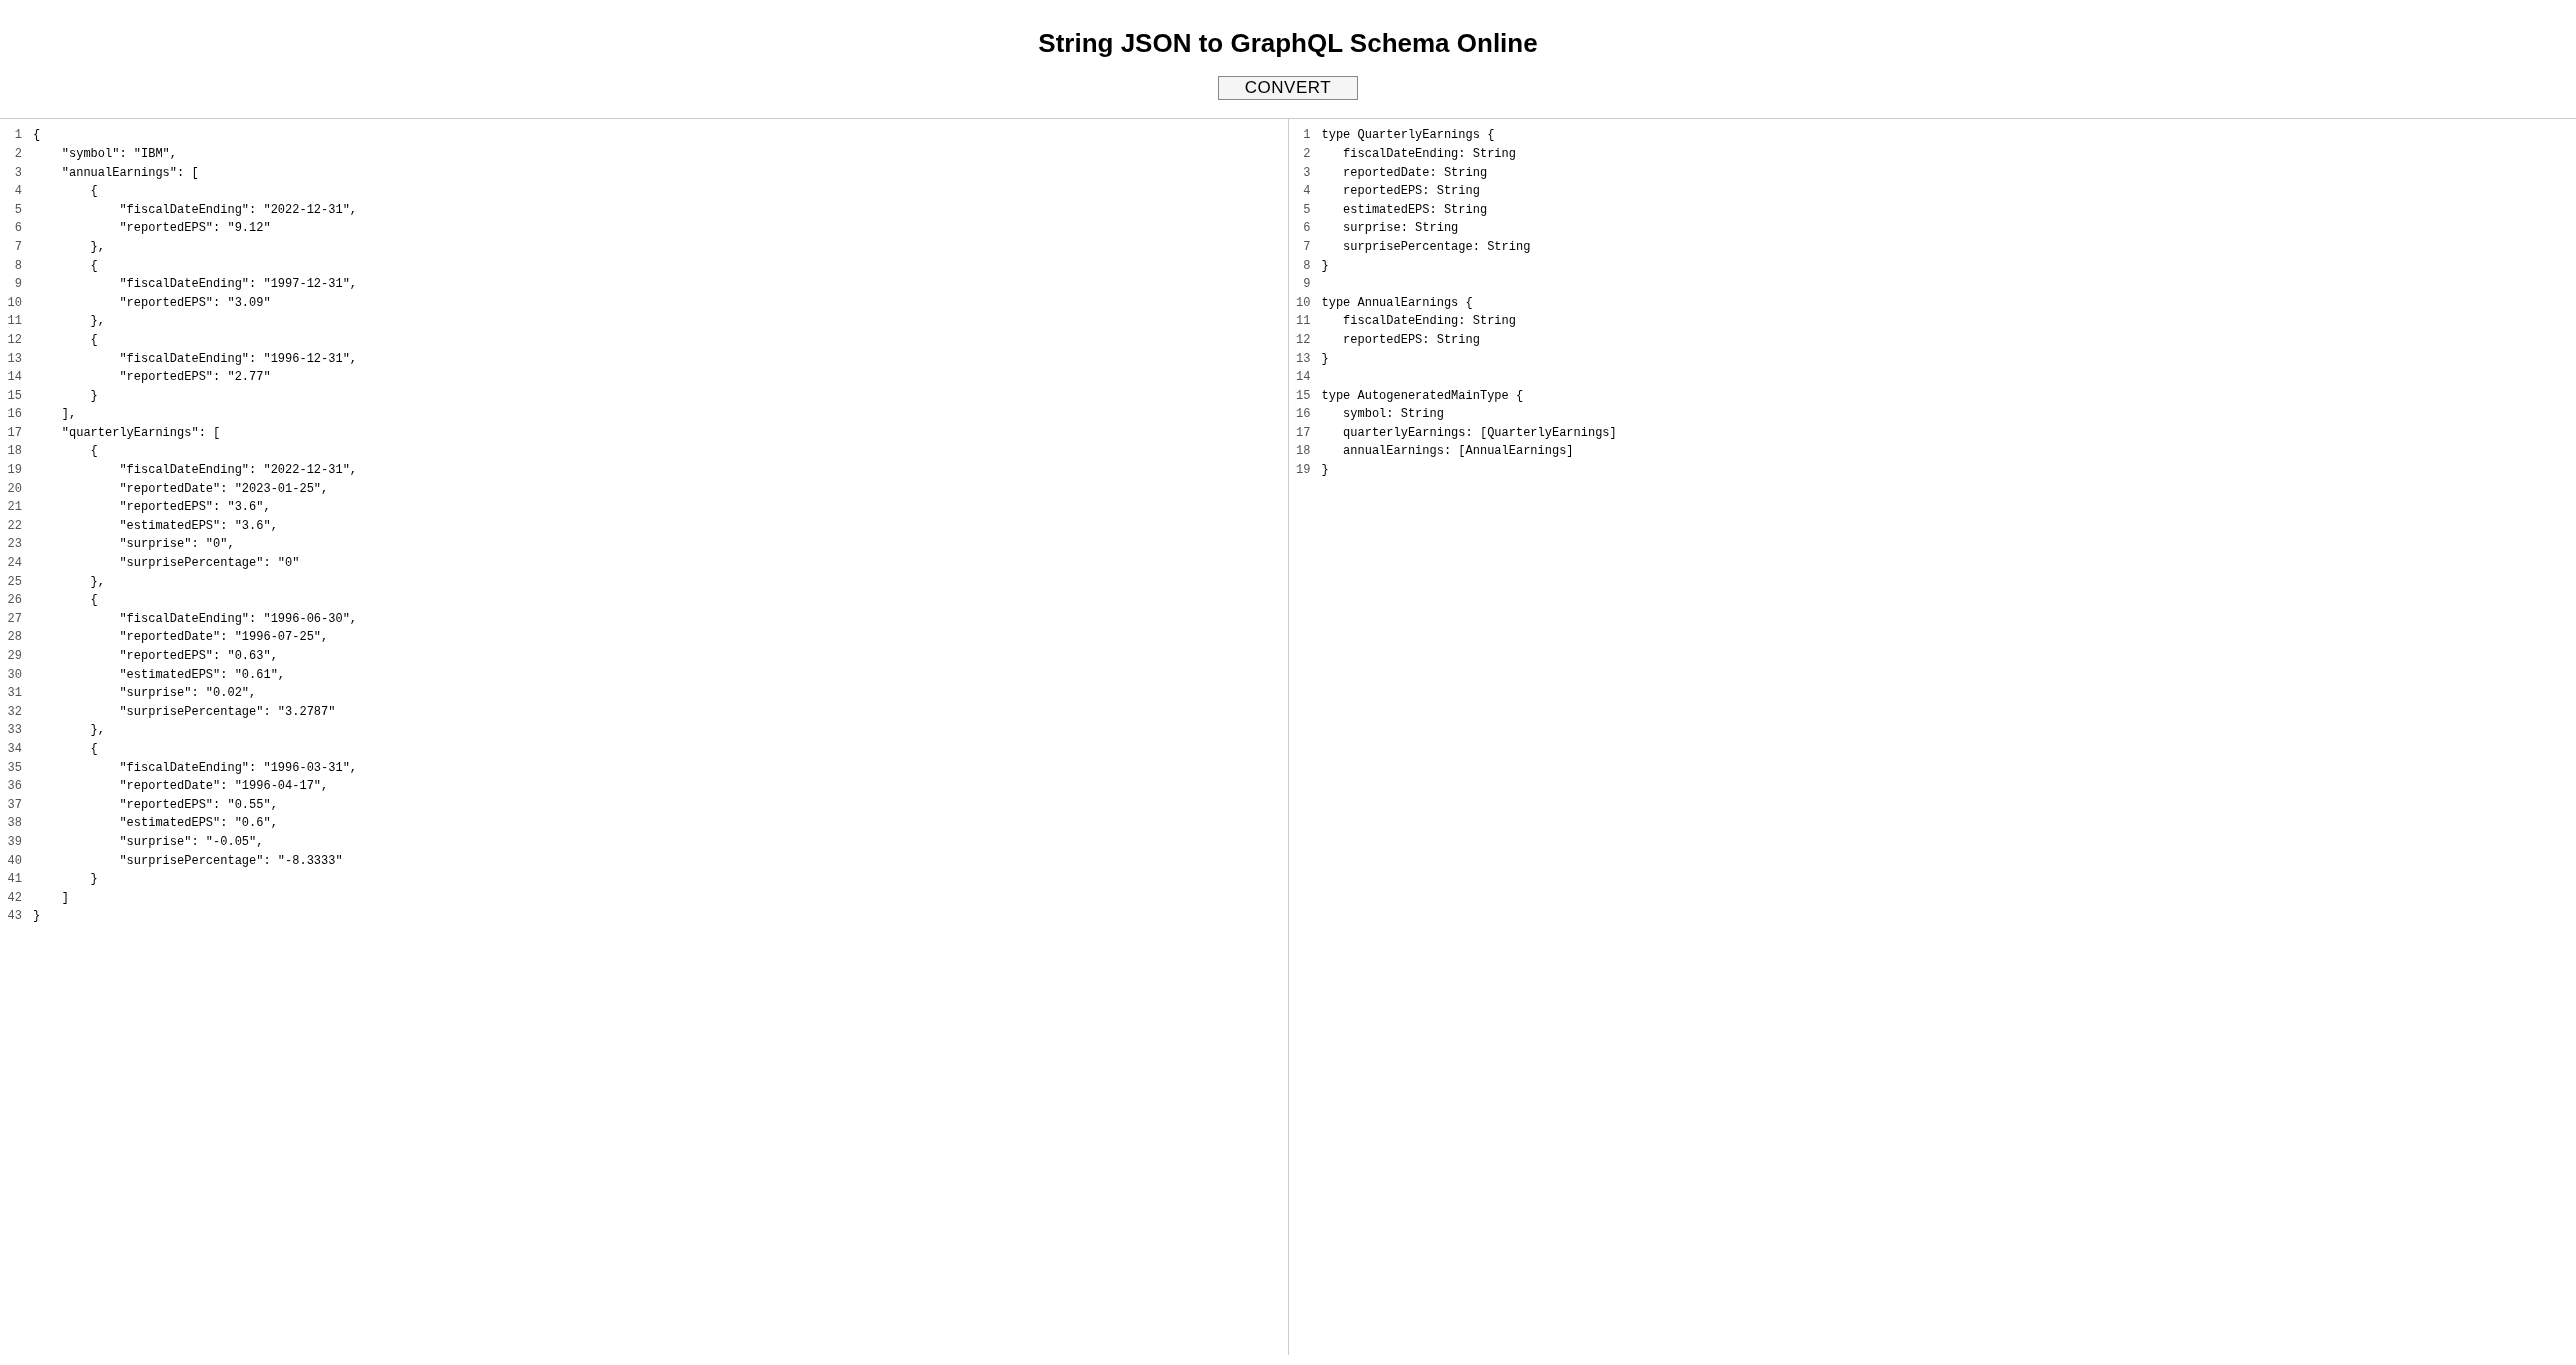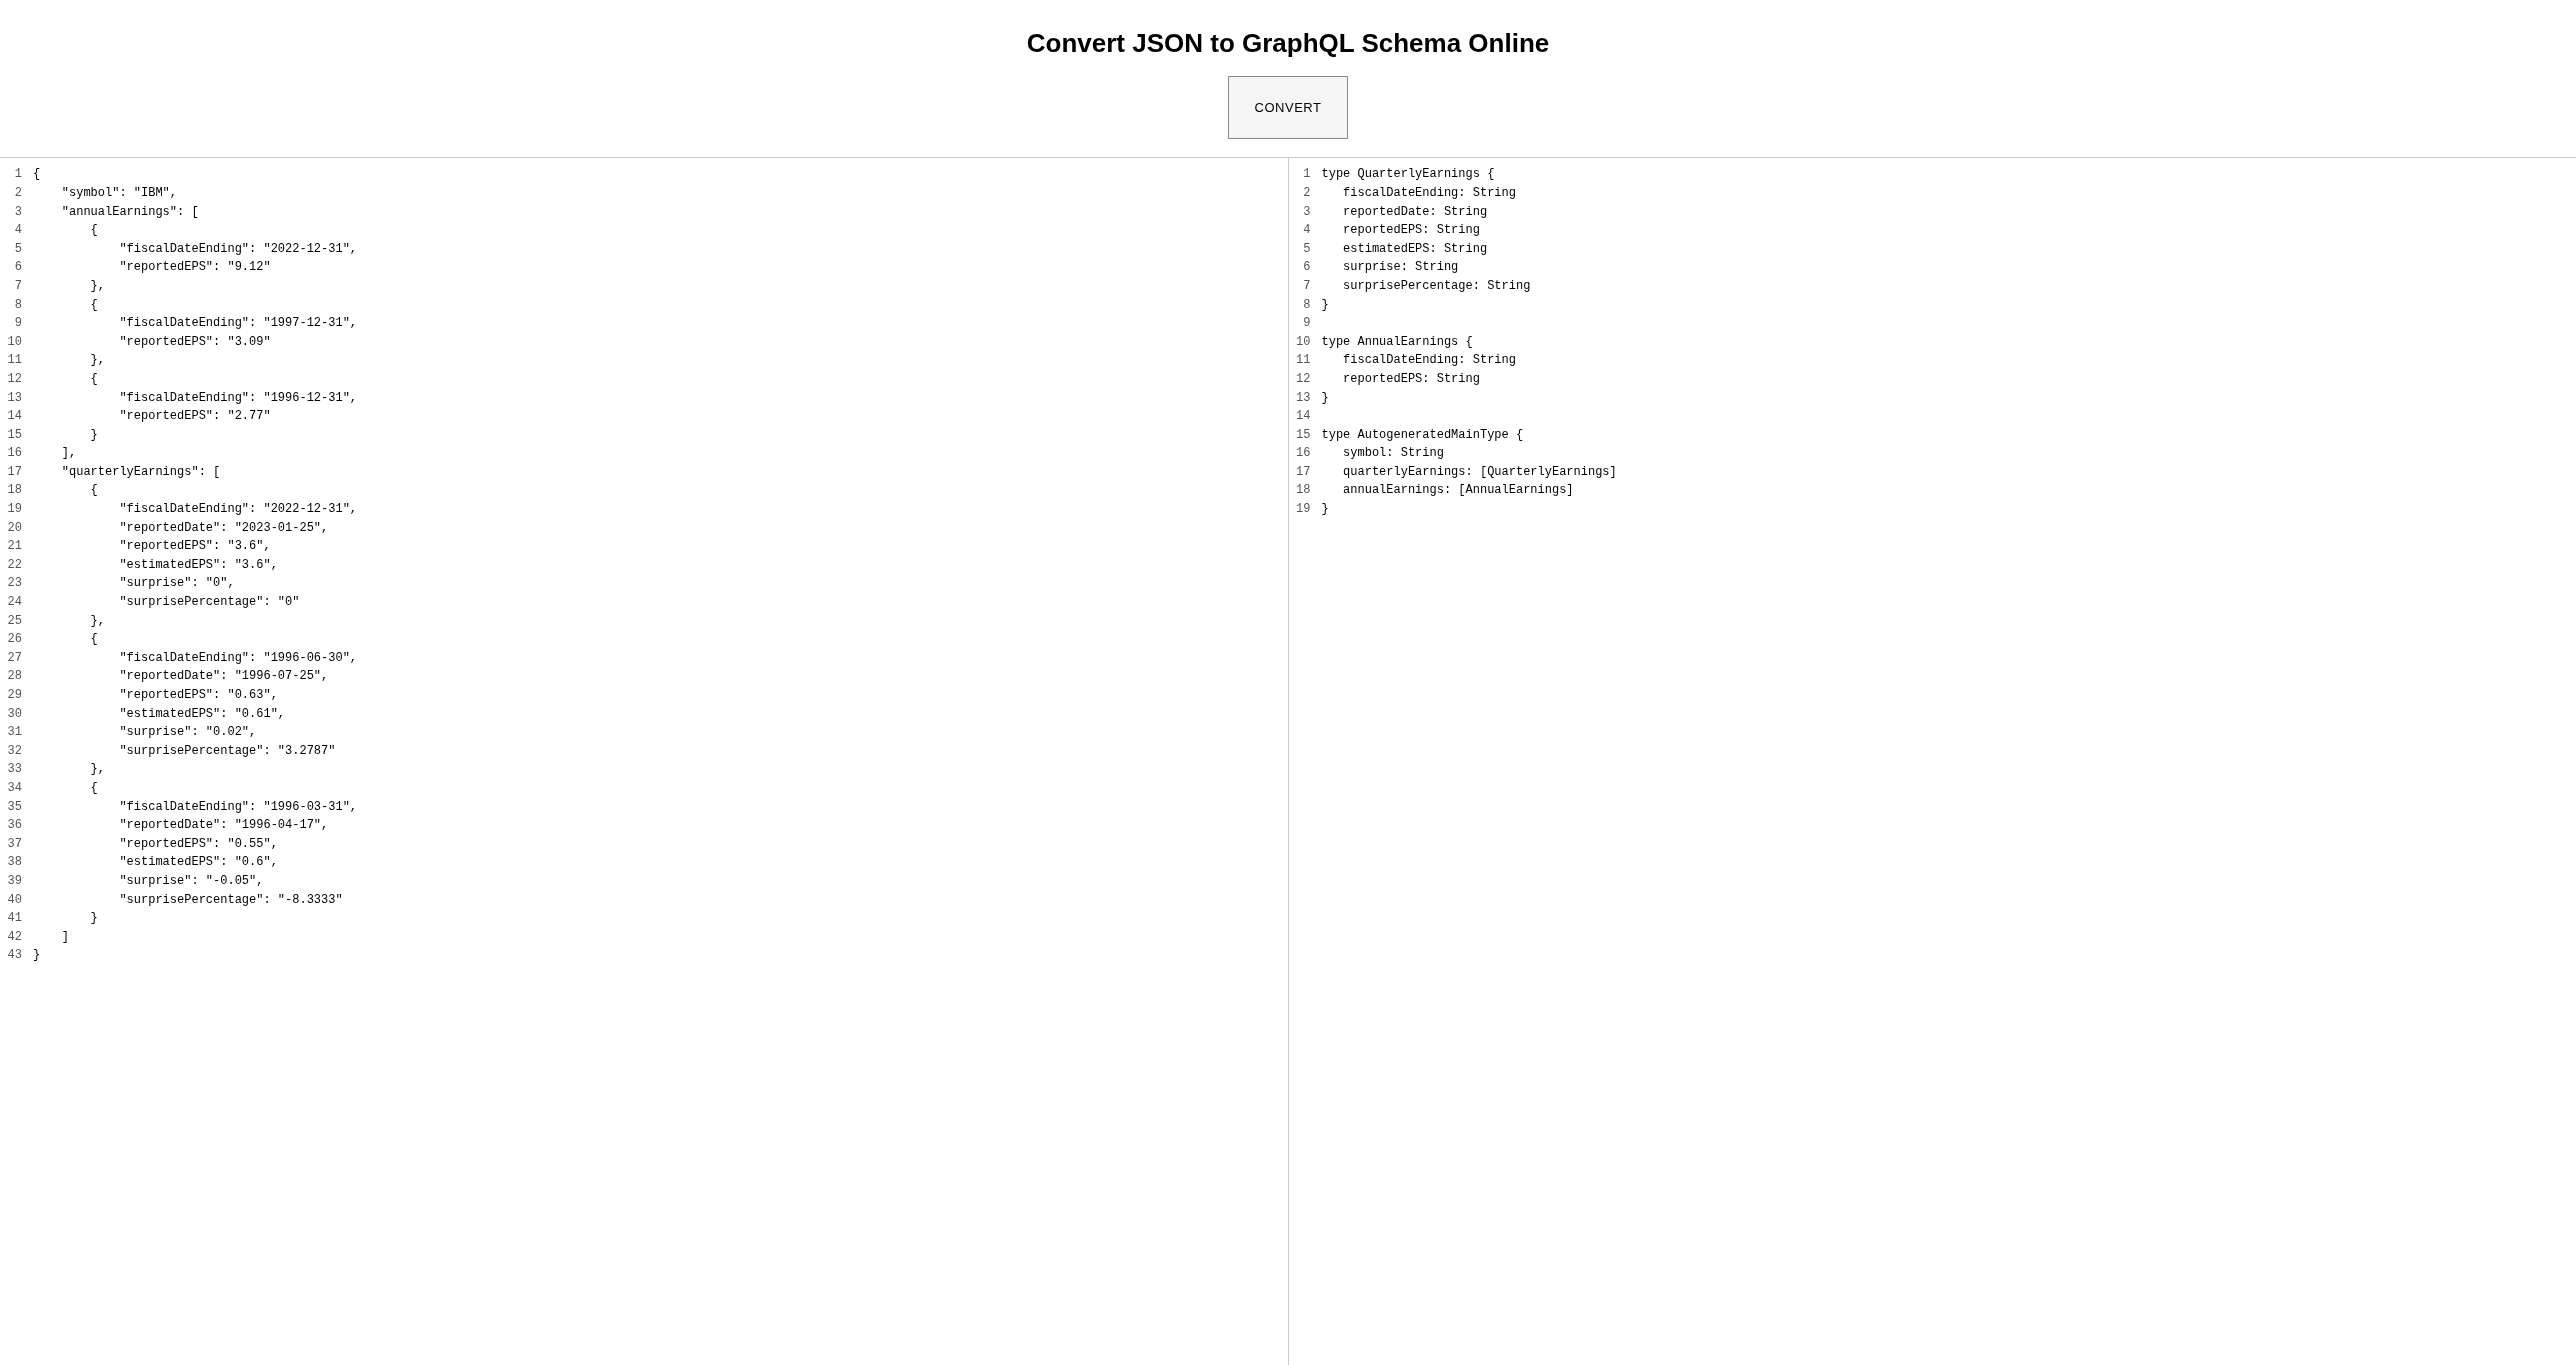--- a/index.html
+++ b/index.html
@@ -21,22 +21,22 @@
 
     .page-title {
       font-size: 26px;
       font-weight: bold;
       margin-bottom: 16.6px;
     }
 
     .convert-button {
       border: 0.9px solid #888;
       background: #f5f5f5;
-      padding: 23px 26px;
-      font-size: 13px;
+      padding: 1px 26px;
+      font-size: 17px;
       font-weight: normal;
       cursor: pointer;
       letter-spacing: 0.5px;
     }
 
     .divider {
       border: none;
       border-top: 0.9px solid #cccccc;
       margin: 0;
     }
@@ -82,21 +82,21 @@
     .line-content {
       flex: 1;
       padding-right: 14.7px;
       color: #000000;
     }
   </style>
 </head>
 <body>
 
 <div class="header">
-  <h1 class="page-title">Convert JSON to GraphQL Schema Online</h1>
+  <h1 class="page-title">String JSON to GraphQL Schema Online</h1>
   <button class="convert-button">CONVERT</button>
 </div>
 
 <hr class="divider">
 
 <div class="editors-container">
   <div class="editor-pane editor-pane-left">
     <div class="code-area" id="left-code"><div class="code-line"><span class="line-number">1</span><span class="line-content">{</span></div><div class="code-line"><span class="line-number">2</span><span class="line-content">    "symbol": "IBM",</span></div><div class="code-line"><span class="line-number">3</span><span class="line-content">    "annualEarnings": [</span></div><div class="code-line"><span class="line-number">4</span><span class="line-content">        {</span></div><div class="code-line"><span class="line-number">5</span><span class="line-content">            "fiscalDateEnding": "2022-12-31",</span></div><div class="code-line"><span class="line-number">6</span><span class="line-content">            "reportedEPS": "9.12"</span></div><div class="code-line"><span class="line-number">7</span><span class="line-content">        },</span></div><div class="code-line"><span class="line-number">8</span><span class="line-content">        {</span></div><div class="code-line"><span class="line-number">9</span><span class="line-content">            "fiscalDateEnding": "1997-12-31",</span></div><div class="code-line"><span class="line-number">10</span><span class="line-content">            "reportedEPS": "3.09"</span></div><div class="code-line"><span class="line-number">11</span><span class="line-content">        },</span></div><div class="code-line"><span class="line-number">12</span><span class="line-content">        {</span></div><div class="code-line"><span class="line-number">13</span><span class="line-content">            "fiscalDateEnding": "1996-12-31",</span></div><div class="code-line"><span class="line-number">14</span><span class="line-content">            "reportedEPS": "2.77"</span></div><div class="code-line"><span class="line-number">15</span><span class="line-content">        }</span></div><div class="code-line"><span class="line-number">16</span><span class="line-content">    ],</span></div><div class="code-line"><span class="line-number">17</span><span class="line-content">    "quarterlyEarnings": [</span></div><div class="code-line"><span class="line-number">18</span><span class="line-content">        {</span></div><div class="code-line"><span class="line-number">19</span><span class="line-content">            "fiscalDateEnding": "2022-12-31",</span></div><div class="code-line"><span class="line-number">20</span><span class="line-content">            "reportedDate": "2023-01-25",</span></div><div class="code-line"><span class="line-number">21</span><span class="line-content">            "reportedEPS": "3.6",</span></div><div class="code-line"><span class="line-number">22</span><span class="line-content">            "estimatedEPS": "3.6",</span></div><div class="code-line"><span class="line-number">23</span><span class="line-content">            "surprise": "0",</span></div><div class="code-line"><span class="line-number">24</span><span class="line-content">            "surprisePercentage": "0"</span></div><div class="code-line"><span class="line-number">25</span><span class="line-content">        },</span></div><div class="code-line"><span class="line-number">26</span><span class="line-content">        {</span></div><div class="code-line"><span class="line-number">27</span><span class="line-content">            "fiscalDateEnding": "1996-06-30",</span></div><div class="code-line"><span class="line-number">28</span><span class="line-content">            "reportedDate": "1996-07-25",</span></div><div class="code-line"><span class="line-number">29</span><span class="line-content">            "reportedEPS": "0.63",</span></div><div class="code-line"><span class="line-number">30</span><span class="line-content">            "estimatedEPS": "0.61",</span></div><div class="code-line"><span class="line-number">31</span><span class="line-content">            "surprise": "0.02",</span></div><div class="code-line"><span class="line-number">32</span><span class="line-content">            "surprisePercentage": "3.2787"</span></div><div class="code-line"><span class="line-number">33</span><span class="line-content">        },</span></div><div class="code-line"><span class="line-number">34</span><span class="line-content">        {</span></div><div class="code-line"><span class="line-number">35</span><span class="line-content">            "fiscalDateEnding": "1996-03-31",</span></div><div class="code-line"><span class="line-number">36</span><span class="line-content">            "reportedDate": "1996-04-17",</span></div><div class="code-line"><span class="line-number">37</span><span class="line-content">            "reportedEPS": "0.55",</span></div><div class="code-line"><span class="line-number">38</span><span class="line-content">            "estimatedEPS": "0.6",</span></div><div class="code-line"><span class="line-number">39</span><span class="line-content">            "surprise": "-0.05",</span></div><div class="code-line"><span class="line-number">40</span><span class="line-content">            "surprisePercentage": "-8.3333"</span></div><div class="code-line"><span class="line-number">41</span><span class="line-content">        }</span></div><div class="code-line"><span class="line-number">42</span><span class="line-content">    ]</span></div><div class="code-line"><span class="line-number">43</span><span class="line-content">}</span></div></div>
   </div>
   <div class="editor-pane editor-pane-right">

